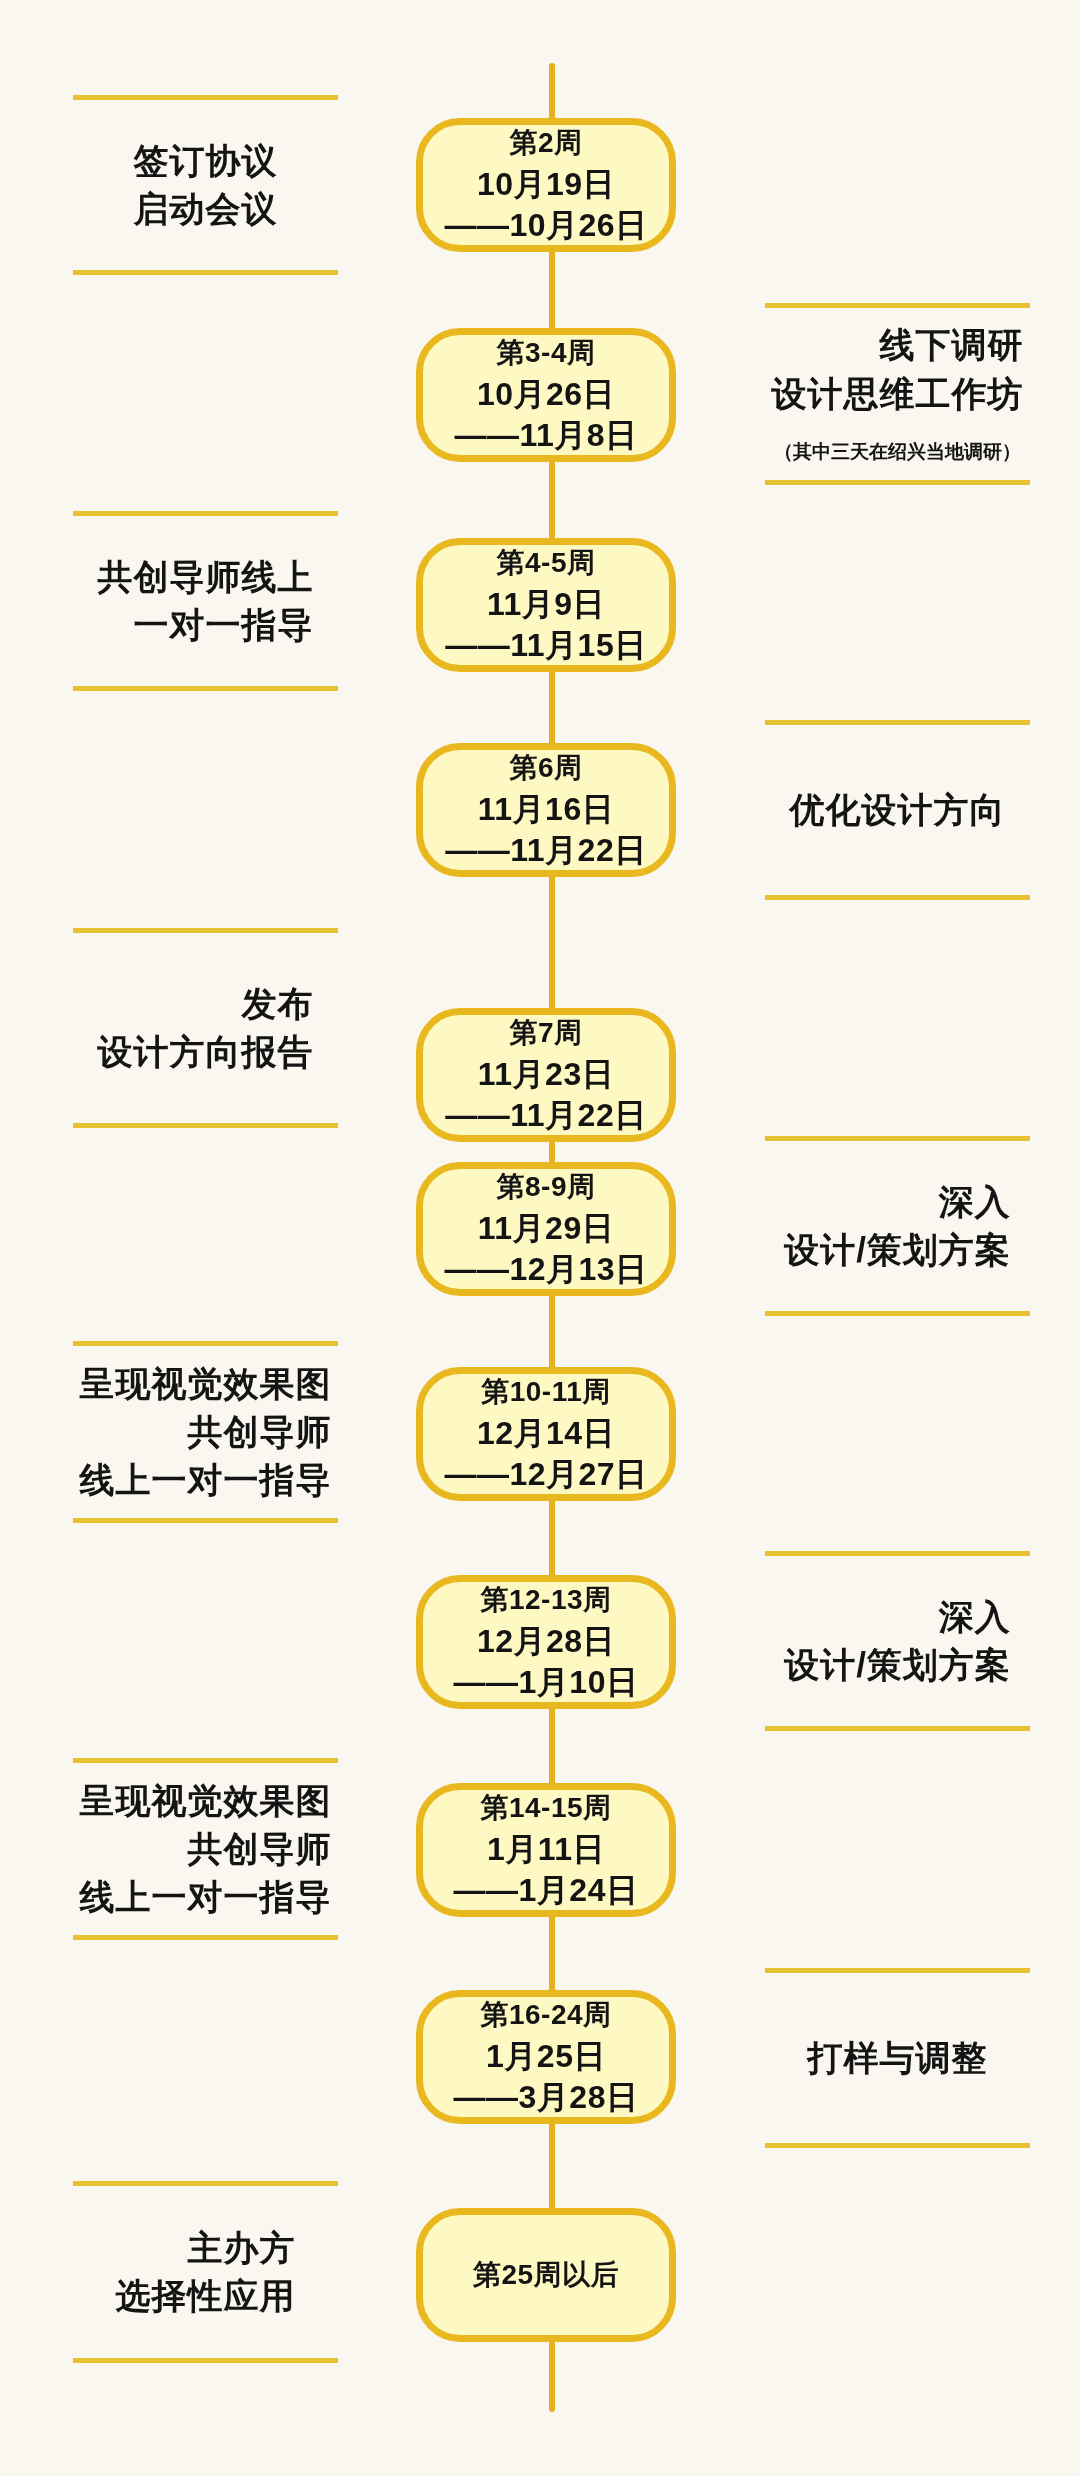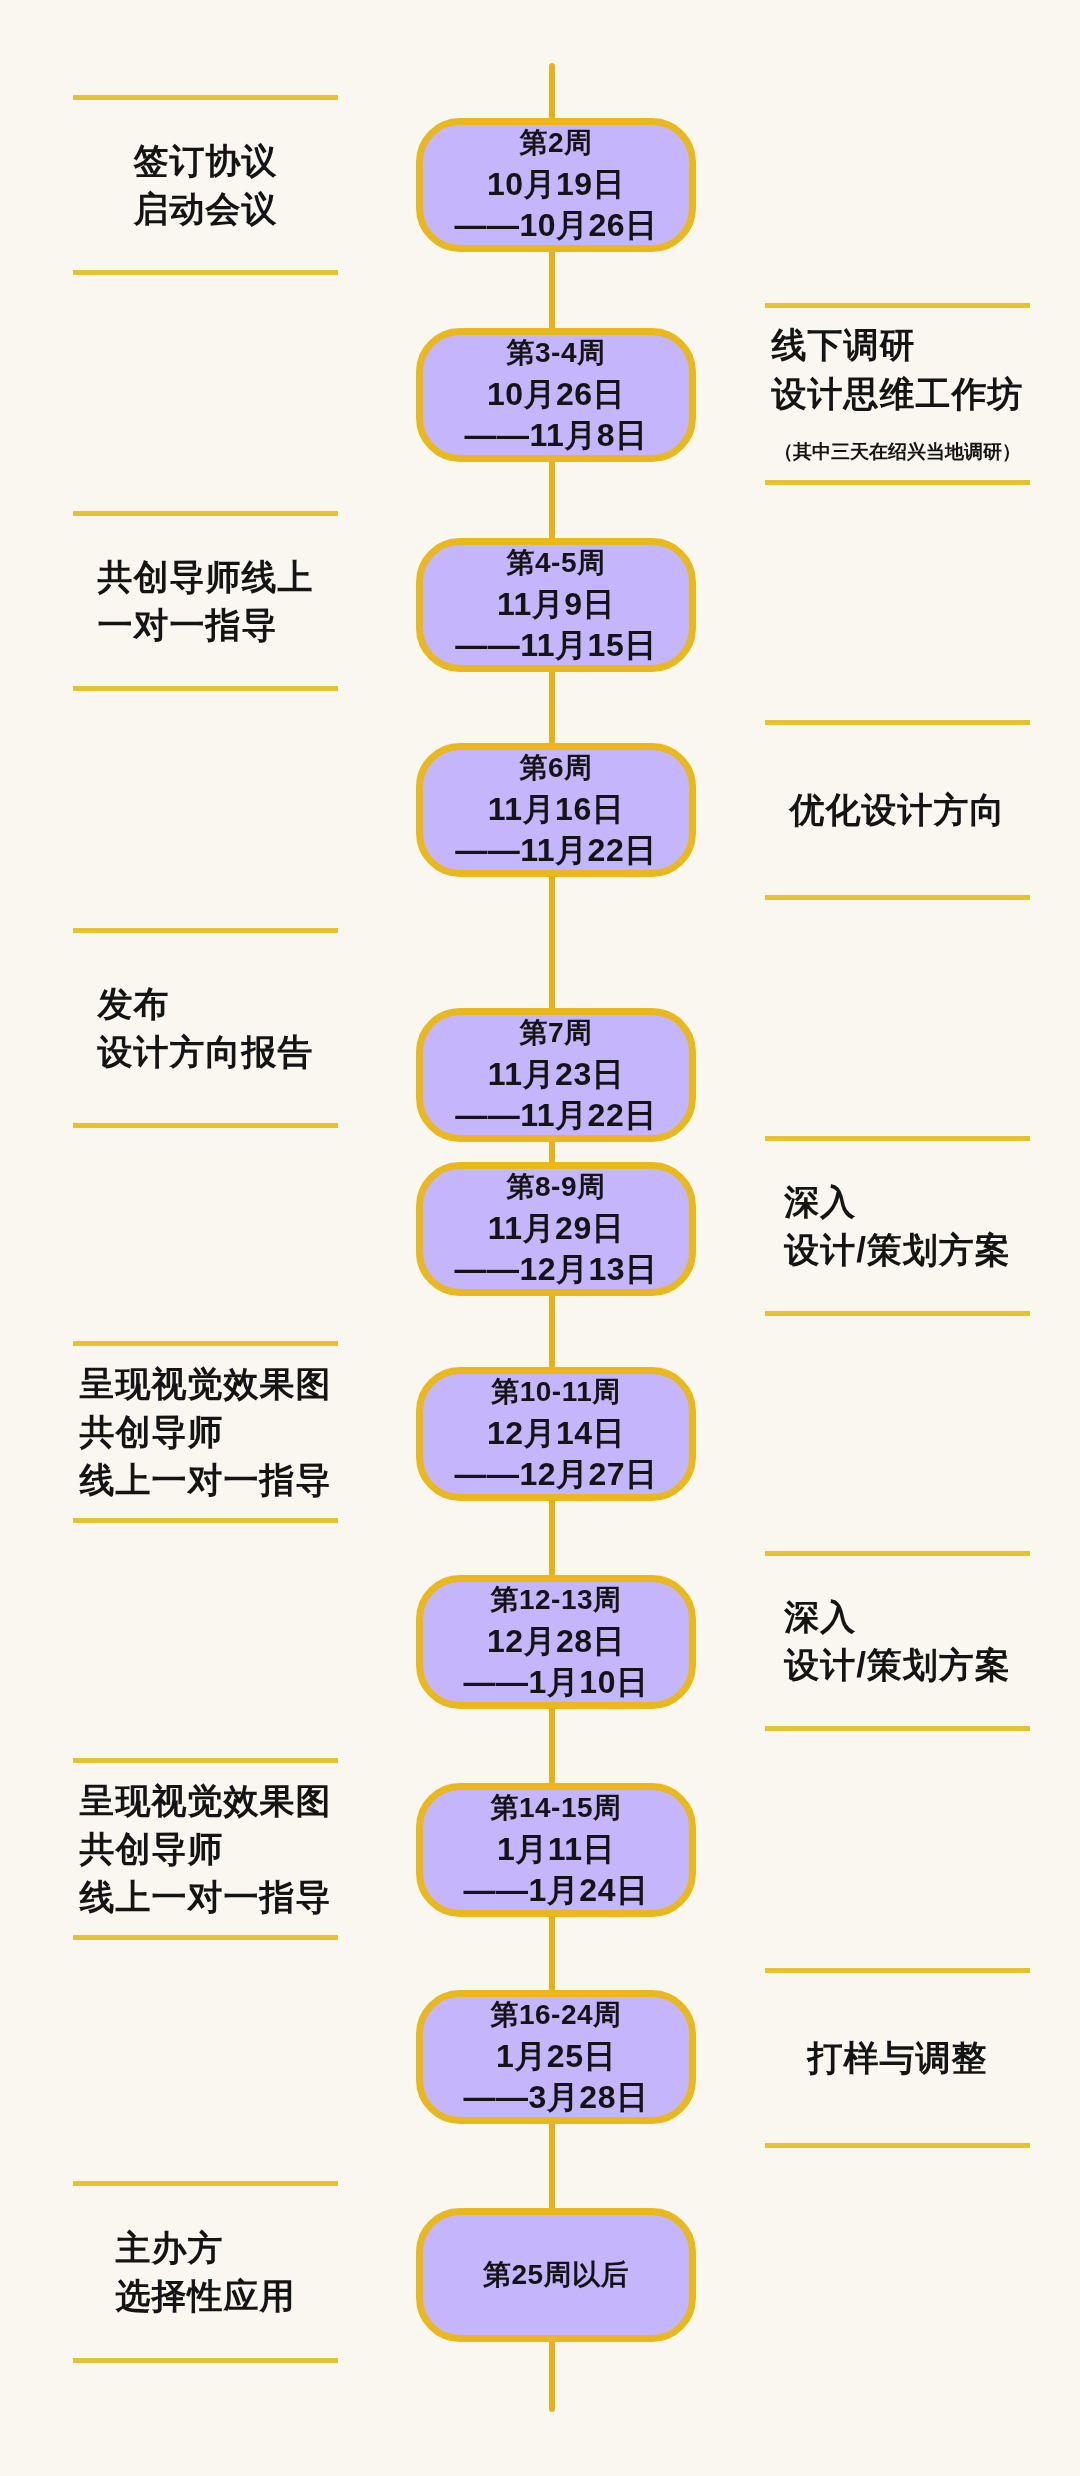--- a/index.html
+++ b/index.html
@@ -21,24 +21,24 @@
     left: 549px;
     top: 63px;
     width: 6px;
     height: 2349px;
     background: #e6b11c;
     border-radius: 3px;
   }
   .node {
     position: absolute;
     left: 416px;
-    width: 280px;
+    width: 260px;
     height: 134px;
     box-sizing: border-box;
-    background: #c4b5fd;
+    background: #fef9c3;
     border: 7px solid #e9b81e;
     border-radius: 44px;
     display: flex;
     flex-direction: column;
     align-items: center;
     justify-content: center;
     text-align: center;
   }
   .node-week {
     font-weight: 700;
@@ -55,21 +55,21 @@
   .side-label {
     position: absolute;
     width: 265px;
     box-sizing: border-box;
     border-top: 5px solid #e6c231;
     border-bottom: 5px solid #e6c231;
     display: flex;
     flex-direction: column;
     align-items: center;
     justify-content: center;
-    text-align: left;
+    text-align: right;
   }
   .side-label.left  { left: 73px; }
   .side-label.right { left: 765px; gap: 7px; }
   .label-text {
     font-weight: 700;
     font-size: 35px;
     line-height: 1.38;
     white-space: pre-line;
     letter-spacing: 1px;
   }

